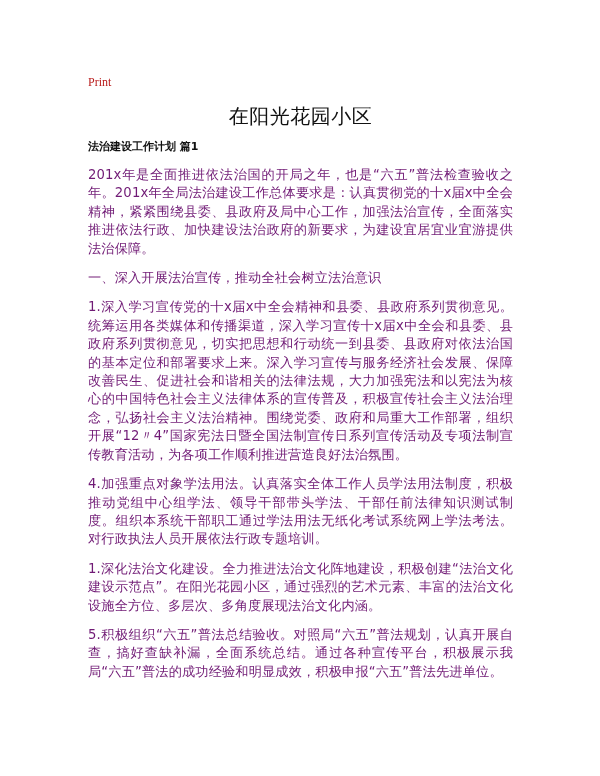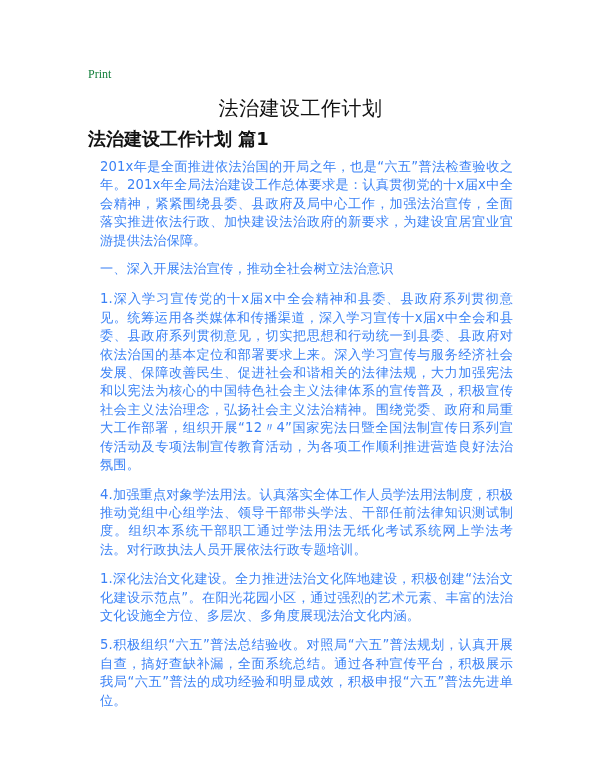--- a/index.html
+++ b/index.html
@@ -17,68 +17,67 @@
     }
     .page {
       position: absolute;
       left: 88px;
       top: 66px;
       width: 425px;
     }
     .print-label {
       font-family: "Liberation Serif", "DejaVu Serif", serif;
       font-size: 12px;
-      color: #15803d;
+      color: #b91c1c;
       line-height: 16px;
       height: 16px;
-      margin: 0 0 13px 0;
+      margin: 8px 0 13px 0;
     }
     .doc-title {
       font-size: 20px;
       line-height: 26px;
       text-align: center;
       font-weight: normal;
       color: #111;
       margin: 0 0 9px 0;
       letter-spacing: 0.5px;
     }
     .subtitle {
       font-size: 13px;
       line-height: 18px;
       color: #333;
       margin: 0 0 10px 0;
     }
     .section-heading {
-      font-size: 18px;
+      font-size: 11px;
       line-height: 18px;
       font-weight: bold;
       color: #111;
       margin: 0 0 10px 0;
     }
     .para {
       font-size: 13.2px;
       line-height: 18.4px;
-      color: #3b82f6;
-      margin: 0 0 11px 12px;
+      color: #701a75;
+      margin: 0 0 11px 0;
       text-align: justify;
       letter-spacing: 0.15px;
       word-break: break-all;
     }
     .para.heading-line {
       margin-bottom: 11px;
-      font-family: Liberation Mono, monospace;
     }
   </style>
 </head>
 <body>
 
 <div class="page">
   <div class="print-label">Print</div>
 
-  <h1 class="doc-title">法治建设工作计划</h1>
+  <h1 class="doc-title">在阳光花园小区</h1>
 
 
   <div class="section-heading">法治建设工作计划 篇1</div>
 
   <p class="para">201x年是全面推进依法治国的开局之年，也是“六五”普法检查验收之年。201x年全局法治建设工作总体要求是：认真贯彻党的十x届x中全会精神，紧紧围绕县委、县政府及局中心工作，加强法治宣传，全面落实推进依法行政、加快建设法治政府的新要求，为建设宜居宜业宜游提供法治保障。</p>
   <p class="para heading-line">一、深入开展法治宣传，推动全社会树立法治意识</p>
   <p class="para">1.深入学习宣传党的十x届x中全会精神和县委、县政府系列贯彻意见。统筹运用各类媒体和传播渠道，深入学习宣传十x届x中全会和县委、县政府系列贯彻意见，切实把思想和行动统一到县委、县政府对依法治国的基本定位和部署要求上来。深入学习宣传与服务经济社会发展、保障改善民生、促进社会和谐相关的法律法规，大力加强宪法和以宪法为核心的中国特色社会主义法律体系的宣传普及，积极宣传社会主义法治理念，弘扬社会主义法治精神。围绕党委、政府和局重大工作部署，组织开展“12〃4”国家宪法日暨全国法制宣传日系列宣传活动及专项法制宣传教育活动，为各项工作顺利推进营造良好法治氛围。</p>
   <p class="para">4.加强重点对象学法用法。认真落实全体工作人员学法用法制度，积极推动党组中心组学法、领导干部带头学法、干部任前法律知识测试制度。组织本系统干部职工通过学法用法无纸化考试系统网上学法考法。对行政执法人员开展依法行政专题培训。</p>
   <p class="para">1.深化法治文化建设。全力推进法治文化阵地建设，积极创建“法治文化建设示范点”。在阳光花园小区，通过强烈的艺术元素、丰富的法治文化设施全方位、多层次、多角度展现法治文化内涵。</p>
   <p class="para">5.积极组织“六五”普法总结验收。对照局“六五”普法规划，认真开展自查，搞好查缺补漏，全面系统总结。通过各种宣传平台，积极展示我局“六五”普法的成功经验和明显成效，积极申报“六五”普法先进单位。</p>

